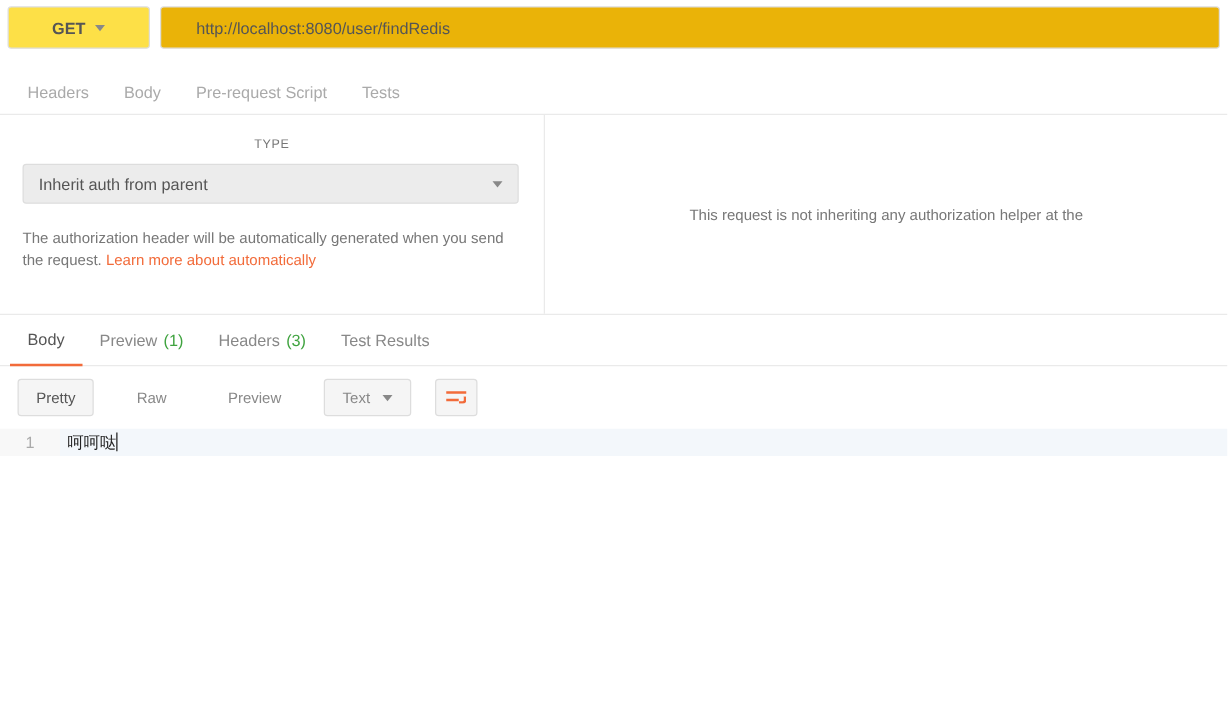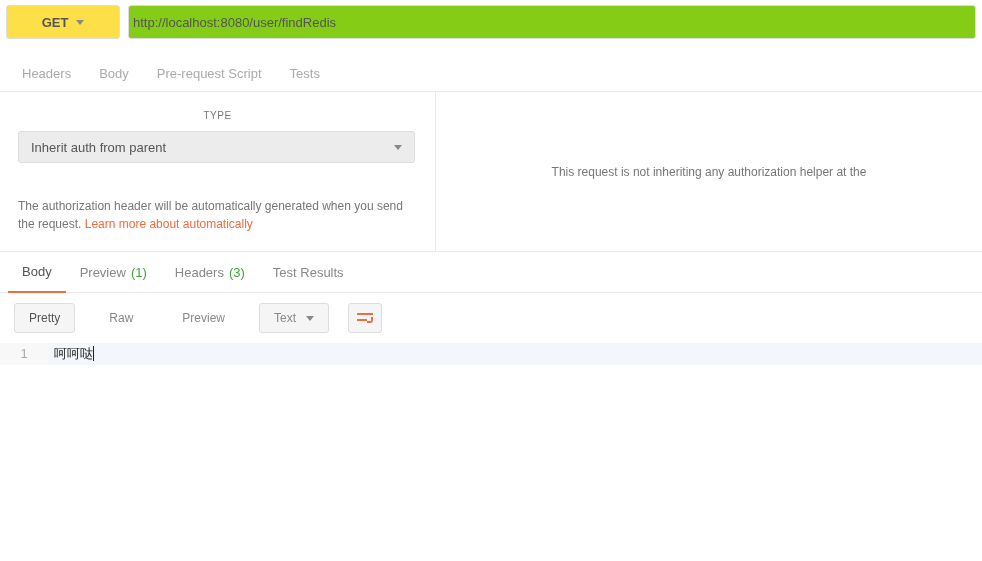--- a/index.html
+++ b/index.html
@@ -1,26 +1,26 @@
 <!DOCTYPE html>
 <html><head>
 <meta charset="utf-8">
 <style>
 * { margin:0; padding:0; box-sizing:border-box; font-family:-apple-system,BlinkMacSystemFont,"Segoe UI",Arial,sans-serif; }
 body { background:#fff; font-size:13px; color:#666; width:982px; }
 .top-bar { display:flex; padding:5px 6px 5px 6px; gap:8px; }
 .method-btn { width:114px; height:34px; background:#fde047; border:1px solid #ddd; border-radius:3px; display:flex; align-items:center; justify-content:center; gap:8px; color:#555; font-size:13px; cursor:pointer; font-weight:600; }
-.url-input { flex:1; height:34px; background:#84cc16; border:1px solid #ddd; border-radius:3px; padding:0 4px; color:#555; font-size:13px; outline:none; }
+.url-input { flex:1; height:34px; background:#eab308; border:1px solid #ddd; border-radius:3px; padding:0 28px; color:#555; font-size:13px; outline:none; }
 .tabs { display:flex; border-bottom:1px solid #eaeaea; padding:0 8px; margin-top:12px; }
 .tab { padding:10px 14px; color:#aaa; cursor:pointer; font-size:13px; }
 .tab.active { color:#555; border-bottom:2px solid #f26b3a; margin-bottom:-1px; }
 .auth-section { display:flex; border-bottom:1px solid #eaeaea; min-height:160px; }
 .auth-left { width:436px; border-right:1px solid #eaeaea; padding:18px; }
 .type-label { font-size:10px; letter-spacing:0.5px; color:#777; margin-bottom:10px; font-weight:400;text-align:center; }
-.type-select { width:397px; height:32px; background:#ececec; border:1px solid #ddd; border-radius:3px; padding:0 12px; display:flex; align-items:center; justify-content:space-between; color:#555; cursor:pointer; margin-bottom:34px; }
+.type-select { width:397px; height:32px; background:#ececec; border:1px solid #ddd; border-radius:3px; padding:0 12px; display:flex; align-items:center; justify-content:space-between; color:#555; cursor:pointer; margin-bottom:18px; }
 .helper-text { color:#777; line-height:1.5; font-size:12px; }
 .helper-text a { color:#f26b3a; text-decoration:none; }
 .auth-right { flex:1; display:flex; align-items:center; justify-content:center; color:#777; font-size:12px; padding:0 20px; }
 .resp-tabs { display:flex; border-bottom:1px solid #eaeaea; padding:0 8px; }
 .resp-tab { padding:12px 14px; color:#888; cursor:pointer; font-size:13px; display:flex; align-items:center; gap:5px; }
 .resp-tab.active { color:#555; border-bottom:2px solid #f26b3a; margin-bottom:-1px; }
 .count { color:#3fa33f; }
 .viewer-bar { display:flex; padding:10px 14px; gap:19px; align-items:center; }
 .vbtn { height:30px; padding:0 14px; background:#f5f5f5; border:1px solid #ddd; border-radius:3px; display:flex; align-items:center; color:#888; cursor:pointer; font-size:12px; }
 .vbtn.plain { background:transparent; border:1px solid transparent; }

